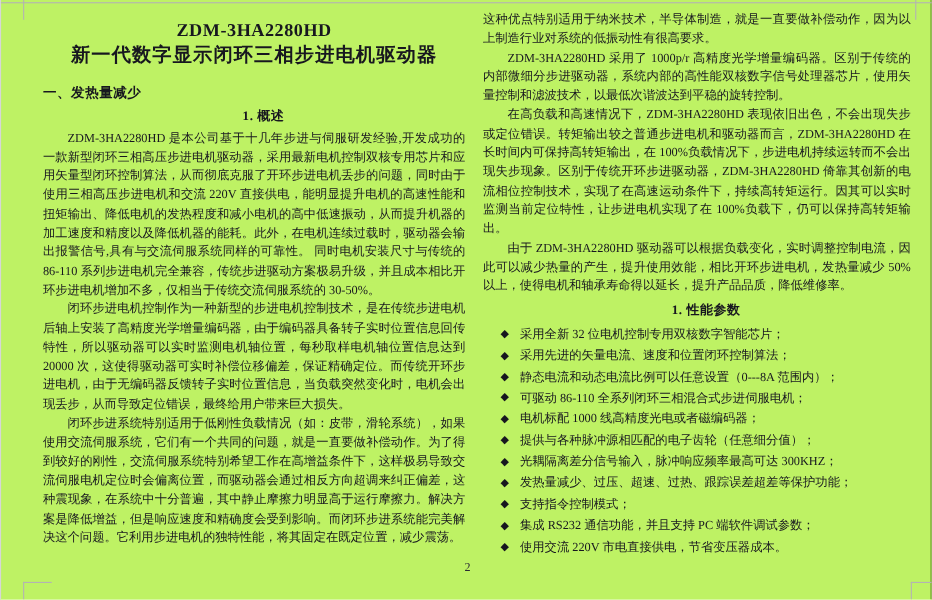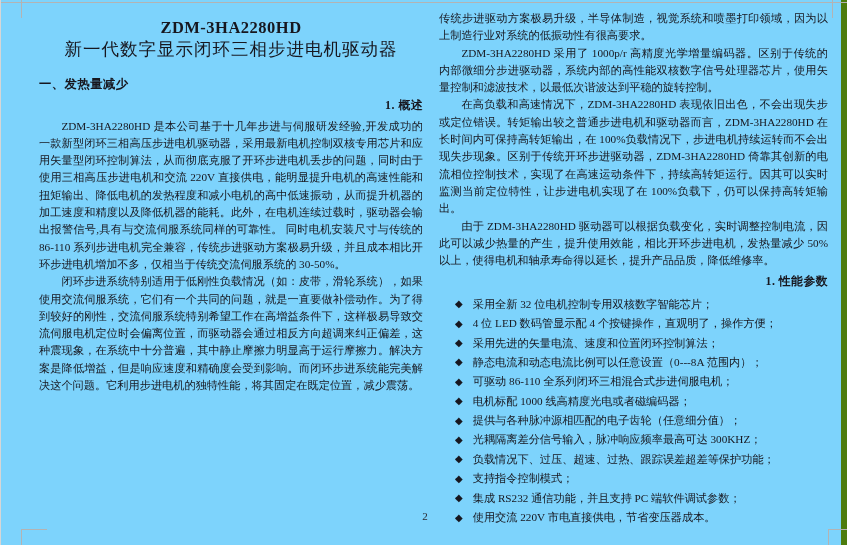--- a/index.html
+++ b/index.html
@@ -6,23 +6,23 @@
   body {
     width: 847px; height: 545px;
     background: #ffffff;
     font-family: "Liberation Serif", "DejaVu Serif", serif;
     color: #17171f;
     overflow: hidden;
   }
   .page {
     position: relative;
     width: 847px; height: 545px;
-    background: #7dd3fc;
+    background: #bef264;
     border-left: 1px solid #d6d6d6;
-    border-right: 6px solid #4d7c0f;
+    border-right: 1px solid #4d7c0f;
     box-sizing: border-box;
   }
   
   .top-rule {
     position: absolute; top: 2px; left: 0; width: 847px;
     border-top: 1px solid #b3b3b3;
   }
   .crop-v-tl { position: absolute; top: 0; left: 20px; height: 18px; border-left: 1px solid #b3b3b3; }
   .crop-v-tr { position: absolute; top: 0; left: 831px; height: 18px; border-left: 1px solid #b3b3b3; }
   .crop-bl {
@@ -48,37 +48,37 @@
     font-family: "Liberation Serif", serif;
     font-weight: bold;
     font-size: 16.5px;
     line-height: 21px;
     margin-top: 3px;
     letter-spacing: 0.5px;
   }
   .doc-title-cn {
     text-align: center;
     font-family: "Liberation Sans", "DejaVu Sans", sans-serif;
-    font-weight: normal;
+    font-weight: bold;
     font-size: 17.5px;
     line-height: 23px;
     letter-spacing: 1px;
   }
   .h1 {
     font-weight: bold;
     font-size: 12.3px;
     margin: 15px 0 4px 0;
     text-align: left;
     letter-spacing: 0.5px;
   }
   .h2 {
     font-weight: bold;
     font-size: 11.8px;
     margin: 4px 0 3px 17px;
-    text-align: right;
+    text-align: center;
     letter-spacing: 0.5px;
   }
   .para { margin: 0; text-indent: 2em; }
   .para.no-indent { text-indent: 0; }
 
   .bullets {
     list-style: none;
     margin: 6px 0 0 0;
     padding: 0 0 0 16px;
     text-align: left;
@@ -115,41 +115,41 @@
   <div class="crop-br"></div>
 
   <div class="col col-left">
     <div class="doc-title-model">ZDM-3HA2280HD</div>
     <div class="doc-title-cn">新一代数字显示闭环三相步进电机驱动器</div>
 
     <div class="h1">一、发热量减少</div>
     <div class="h2">1. 概述</div>
     <p class="para">ZDM-3HA2280HD 是本公司基于十几年步进与伺服研发经验,开发成功的一款新型闭环三相高压步进电机驱动器，采用最新电机控制双核专用芯片和应用矢量型闭环控制算法，从而彻底克服了开环步进电机丢步的问题，同时由于使用三相高压步进电机和交流 220V 直接供电，能明显提升电机的高速性能和扭矩输出、降低电机的发热程度和减小电机的高中低速振动，从而提升机器的加工速度和精度以及降低机器的能耗。此外，在电机连续过载时，驱动器会输出报警信号,具有与交流伺服系统同样的可靠性。 同时电机安装尺寸与传统的86-110 系列步进电机完全兼容，传统步进驱动方案极易升级，并且成本相比开环步进电机增加不多，仅相当于传统交流伺服系统的 30-50%。</p>
 
+    <p class="para">闭环步进电机控制作为一种新型的步进电机控制技术，是在传统步进电机后轴上安装了高精度光学增量编码器，由于编码器具备转子实时位置信息回传特性，所以驱动器可以实时监测电机轴位置，每秒取样电机轴位置信息达到20000 次，这使得驱动器可实时补偿位移偏差，保证精确定位。而传统开环步进电机，由于无编码器反馈转子实时位置信息，当负载突然变化时，电机会出现丢步，从而导致定位错误，最终给用户带来巨大损失。</p>
     <p class="para">闭环步进系统特别适用于低刚性负载情况（如：皮带，滑轮系统），如果使用交流伺服系统，它们有一个共同的问题，就是一直要做补偿动作。为了得到较好的刚性，交流伺服系统特别希望工作在高增益条件下，这样极易导致交流伺服电机定位时会偏离位置，而驱动器会通过相反方向超调来纠正偏差，这种震现象，在系统中十分普遍，其中静止摩擦力明显高于运行摩擦力。解决方案是降低增益，但是响应速度和精确度会受到影响。而闭环步进系统能完美解决这个问题。它利用步进电机的独特性能，将其固定在既定位置，减少震荡。</p>
   </div>
 
   <div class="col col-right">
-    <p class="para no-indent">传统步进驱动方案极易升级，半导体制造，视觉系统和喷墨打印领域，因为以上制造行业对系统的低振动性有很高要求。</p>
+    <p class="para no-indent">这种优点特别适用于纳米技术，半导体制造，就是一直要做补偿动作，因为以上制造行业对系统的低振动性有很高要求。</p>
     <p class="para">ZDM-3HA2280HD 采用了 1000p/r 高精度光学增量编码器。区别于传统的内部微细分步进驱动器，系统内部的高性能双核数字信号处理器芯片，使用矢量控制和滤波技术，以最低次谐波达到平稳的旋转控制。</p>
     <p class="para">在高负载和高速情况下，ZDM-3HA2280HD 表现依旧出色，不会出现失步或定位错误。转矩输出较之普通步进电机和驱动器而言，ZDM-3HA2280HD 在长时间内可保持高转矩输出，在 100%负载情况下，步进电机持续运转而不会出现失步现象。区别于传统开环步进驱动器，ZDM-3HA2280HD 倚靠其创新的电流相位控制技术，实现了在高速运动条件下，持续高转矩运行。因其可以实时监测当前定位特性，让步进电机实现了在 100%负载下，仍可以保持高转矩输出。</p>
     <p class="para">由于 ZDM-3HA2280HD 驱动器可以根据负载变化，实时调整控制电流，因此可以减少热量的产生，提升使用效能，相比开环步进电机，发热量减少 50%以上，使得电机和轴承寿命得以延长，提升产品品质，降低维修率。</p>
 
     <div class="h2">1. 性能参数</div>
 
     <ul class="bullets">
       <li><span class="diamond">◆</span><span>采用全新 32 位电机控制专用双核数字智能芯片；</span></li>
-      <li><span class="diamond">◆</span><span>4 位 LED 数码管显示配 4 个按键操作，直观明了，操作方便；</span></li>
       <li><span class="diamond">◆</span><span>采用先进的矢量电流、速度和位置闭环控制算法；</span></li>
       <li><span class="diamond">◆</span><span>静态电流和动态电流比例可以任意设置（0---8A 范围内）；</span></li>
       <li><span class="diamond">◆</span><span>可驱动 86-110 全系列闭环三相混合式步进伺服电机；</span></li>
       <li><span class="diamond">◆</span><span>电机标配 1000 线高精度光电或者磁编码器；</span></li>
       <li><span class="diamond">◆</span><span>提供与各种脉冲源相匹配的电子齿轮（任意细分值）；</span></li>
       <li><span class="diamond">◆</span><span>光耦隔离差分信号输入，脉冲响应频率最高可达 300KHZ；</span></li>
-      <li><span class="diamond">◆</span><span>负载情况下、过压、超速、过热、跟踪误差超差等保护功能；</span></li>
+      <li><span class="diamond">◆</span><span>发热量减少、过压、超速、过热、跟踪误差超差等保护功能；</span></li>
       <li><span class="diamond">◆</span><span>支持指令控制模式；</span></li>
       <li><span class="diamond">◆</span><span>集成 RS232 通信功能，并且支持 PC 端软件调试参数；</span></li>
       <li><span class="diamond">◆</span><span>使用交流 220V 市电直接供电，节省变压器成本。</span></li>
     </ul>
   </div>
 
   <div class="page-number">2</div>
 
 </div>
 

